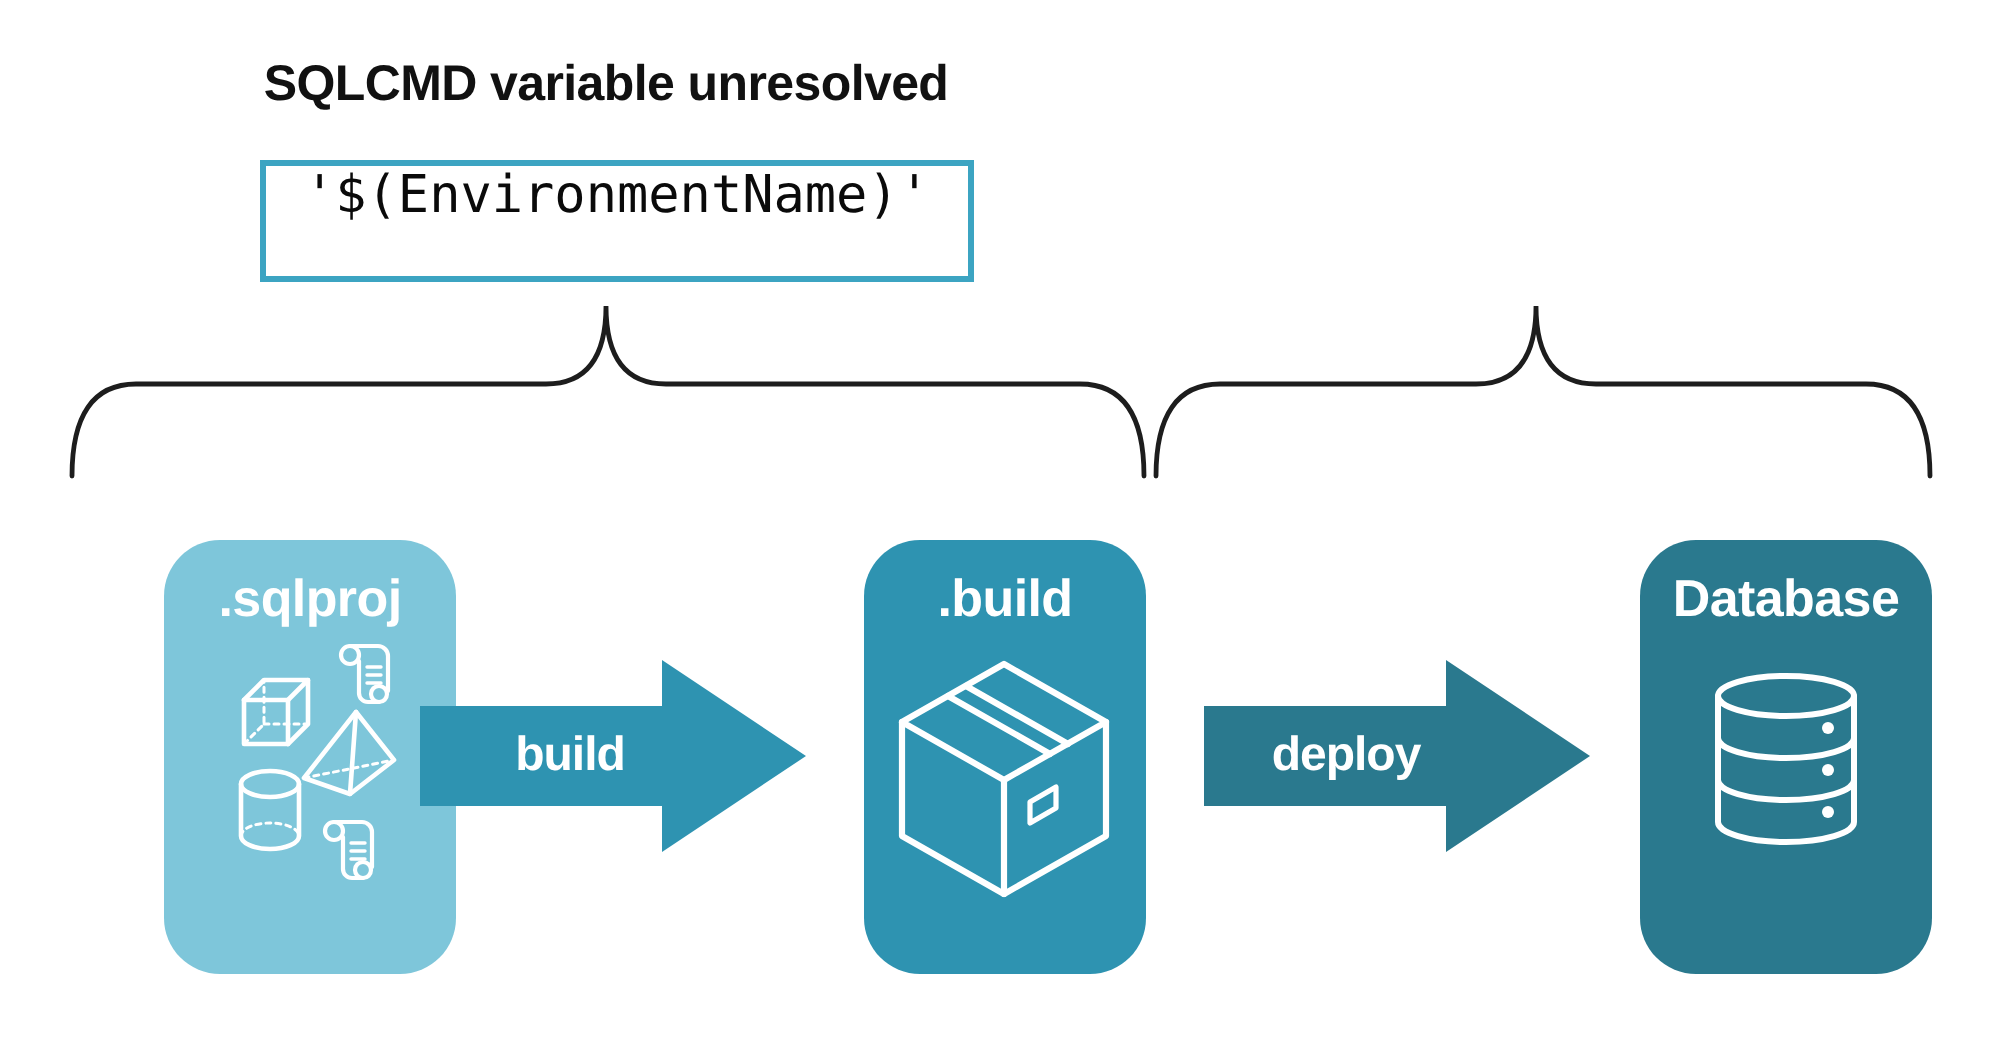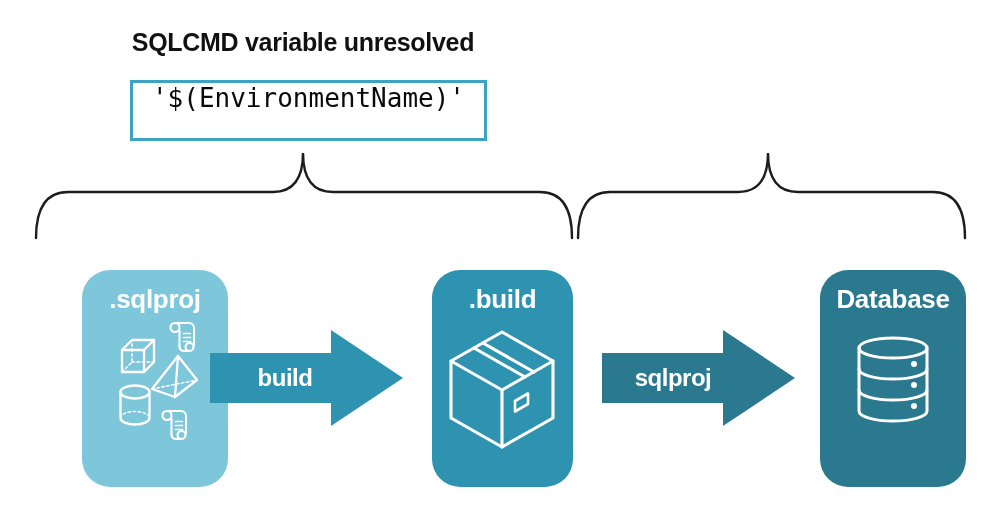--- a/index.html
+++ b/index.html
@@ -141,21 +141,21 @@
       <path d="M4 33 V90 L55 119 L106 90 V33"></path>
       <path d="M55 62 V119"></path>
       <path d="M36 15 L87 44 M27 20 L78 49"></path>
       <path d="M68 73 l13 -7.5 v10.5 l-13 7.5 z" stroke-width="2.6"></path>
     </svg>
   </div>
 
   <svg class="arrow-svg" id="arrow-deploy" viewBox="0 0 193 96">
     <polygon points="0,23 121,23 121,0 193,48 121,96 121,73 0,73"></polygon>
   </svg>
-  <div class="arrow-label" id="label-deploy">sqlproj</div>
+  <div class="arrow-label" id="label-deploy">deploy</div>
 
   <div class="card" id="card-database">
     <div class="card-label">Database</div>
     <svg class="icon-svg" id="database-icon" width="76" height="88" viewBox="0 0 76 88" stroke-width="3">
       <ellipse cx="38" cy="12" rx="34" ry="10"></ellipse>
       <path d="M4 12 v63 a34 10 0 0 0 68 0 v-63"></path>
       <path d="M4 33 a34 10 0 0 0 68 0"></path>
       <path d="M4 54 a34 10 0 0 0 68 0"></path>
       <circle cx="59" cy="28" r="3" fill="#ffffff" stroke="none"></circle>
       <circle cx="59" cy="49" r="3" fill="#ffffff" stroke="none"></circle>

